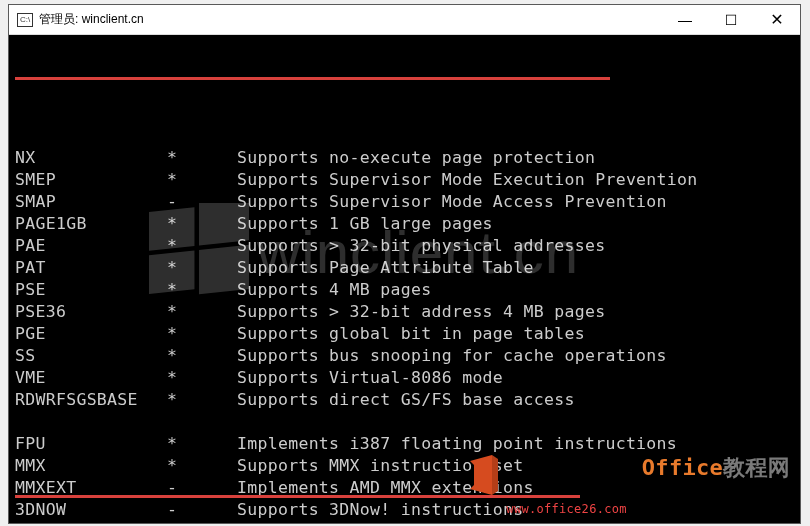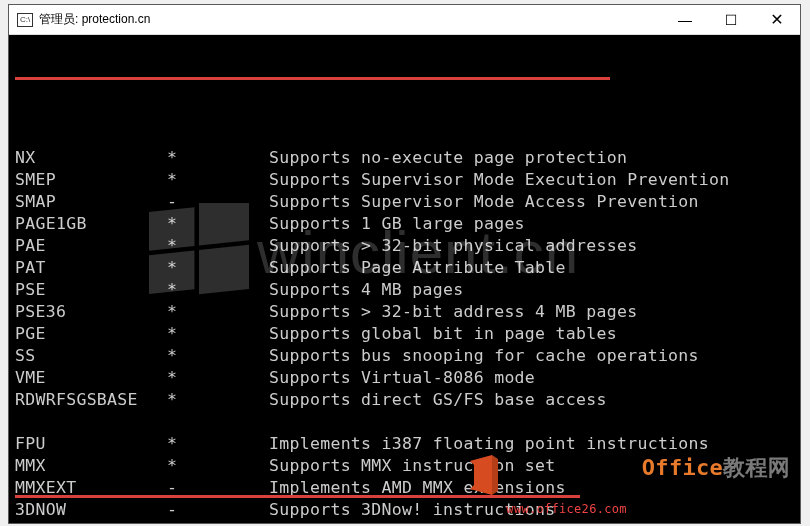--- a/index.html
+++ b/index.html
@@ -90,21 +90,20 @@
     .col-key {
       width: 152px;
       flex-shrink: 0;
     }
     .col-flag {
       width: 70px;
       flex-shrink: 0;
     }
     .col-desc {
       flex: 1;
-      margin-left: 32px;
     }
     .highlight-line {
       position: absolute;
       height: 3px;
       background: #d8413c;
       left: 6px;
     }
     .watermark-win {
       position: absolute;
       top: 160px;
@@ -154,21 +153,21 @@
     .blank-row {
       height: 22px;
     }
   </style>
 </head>
 <body>
 
 <div class="window">
   <div class="titlebar">
     <span class="titlebar-icon">C:\</span>
-    <span class="titlebar-title">管理员: protection.cn</span>
+    <span class="titlebar-title">管理员: winclient.cn</span>
     <div class="window-controls">
       <div class="win-btn">—</div>
       <div class="win-btn">☐</div>
       <div class="win-btn close">✕</div>
     </div>
   </div>
 
   <div class="terminal">
     <div class="watermark-win">
       <svg width="100" height="100" viewBox="0 0 88 88">

